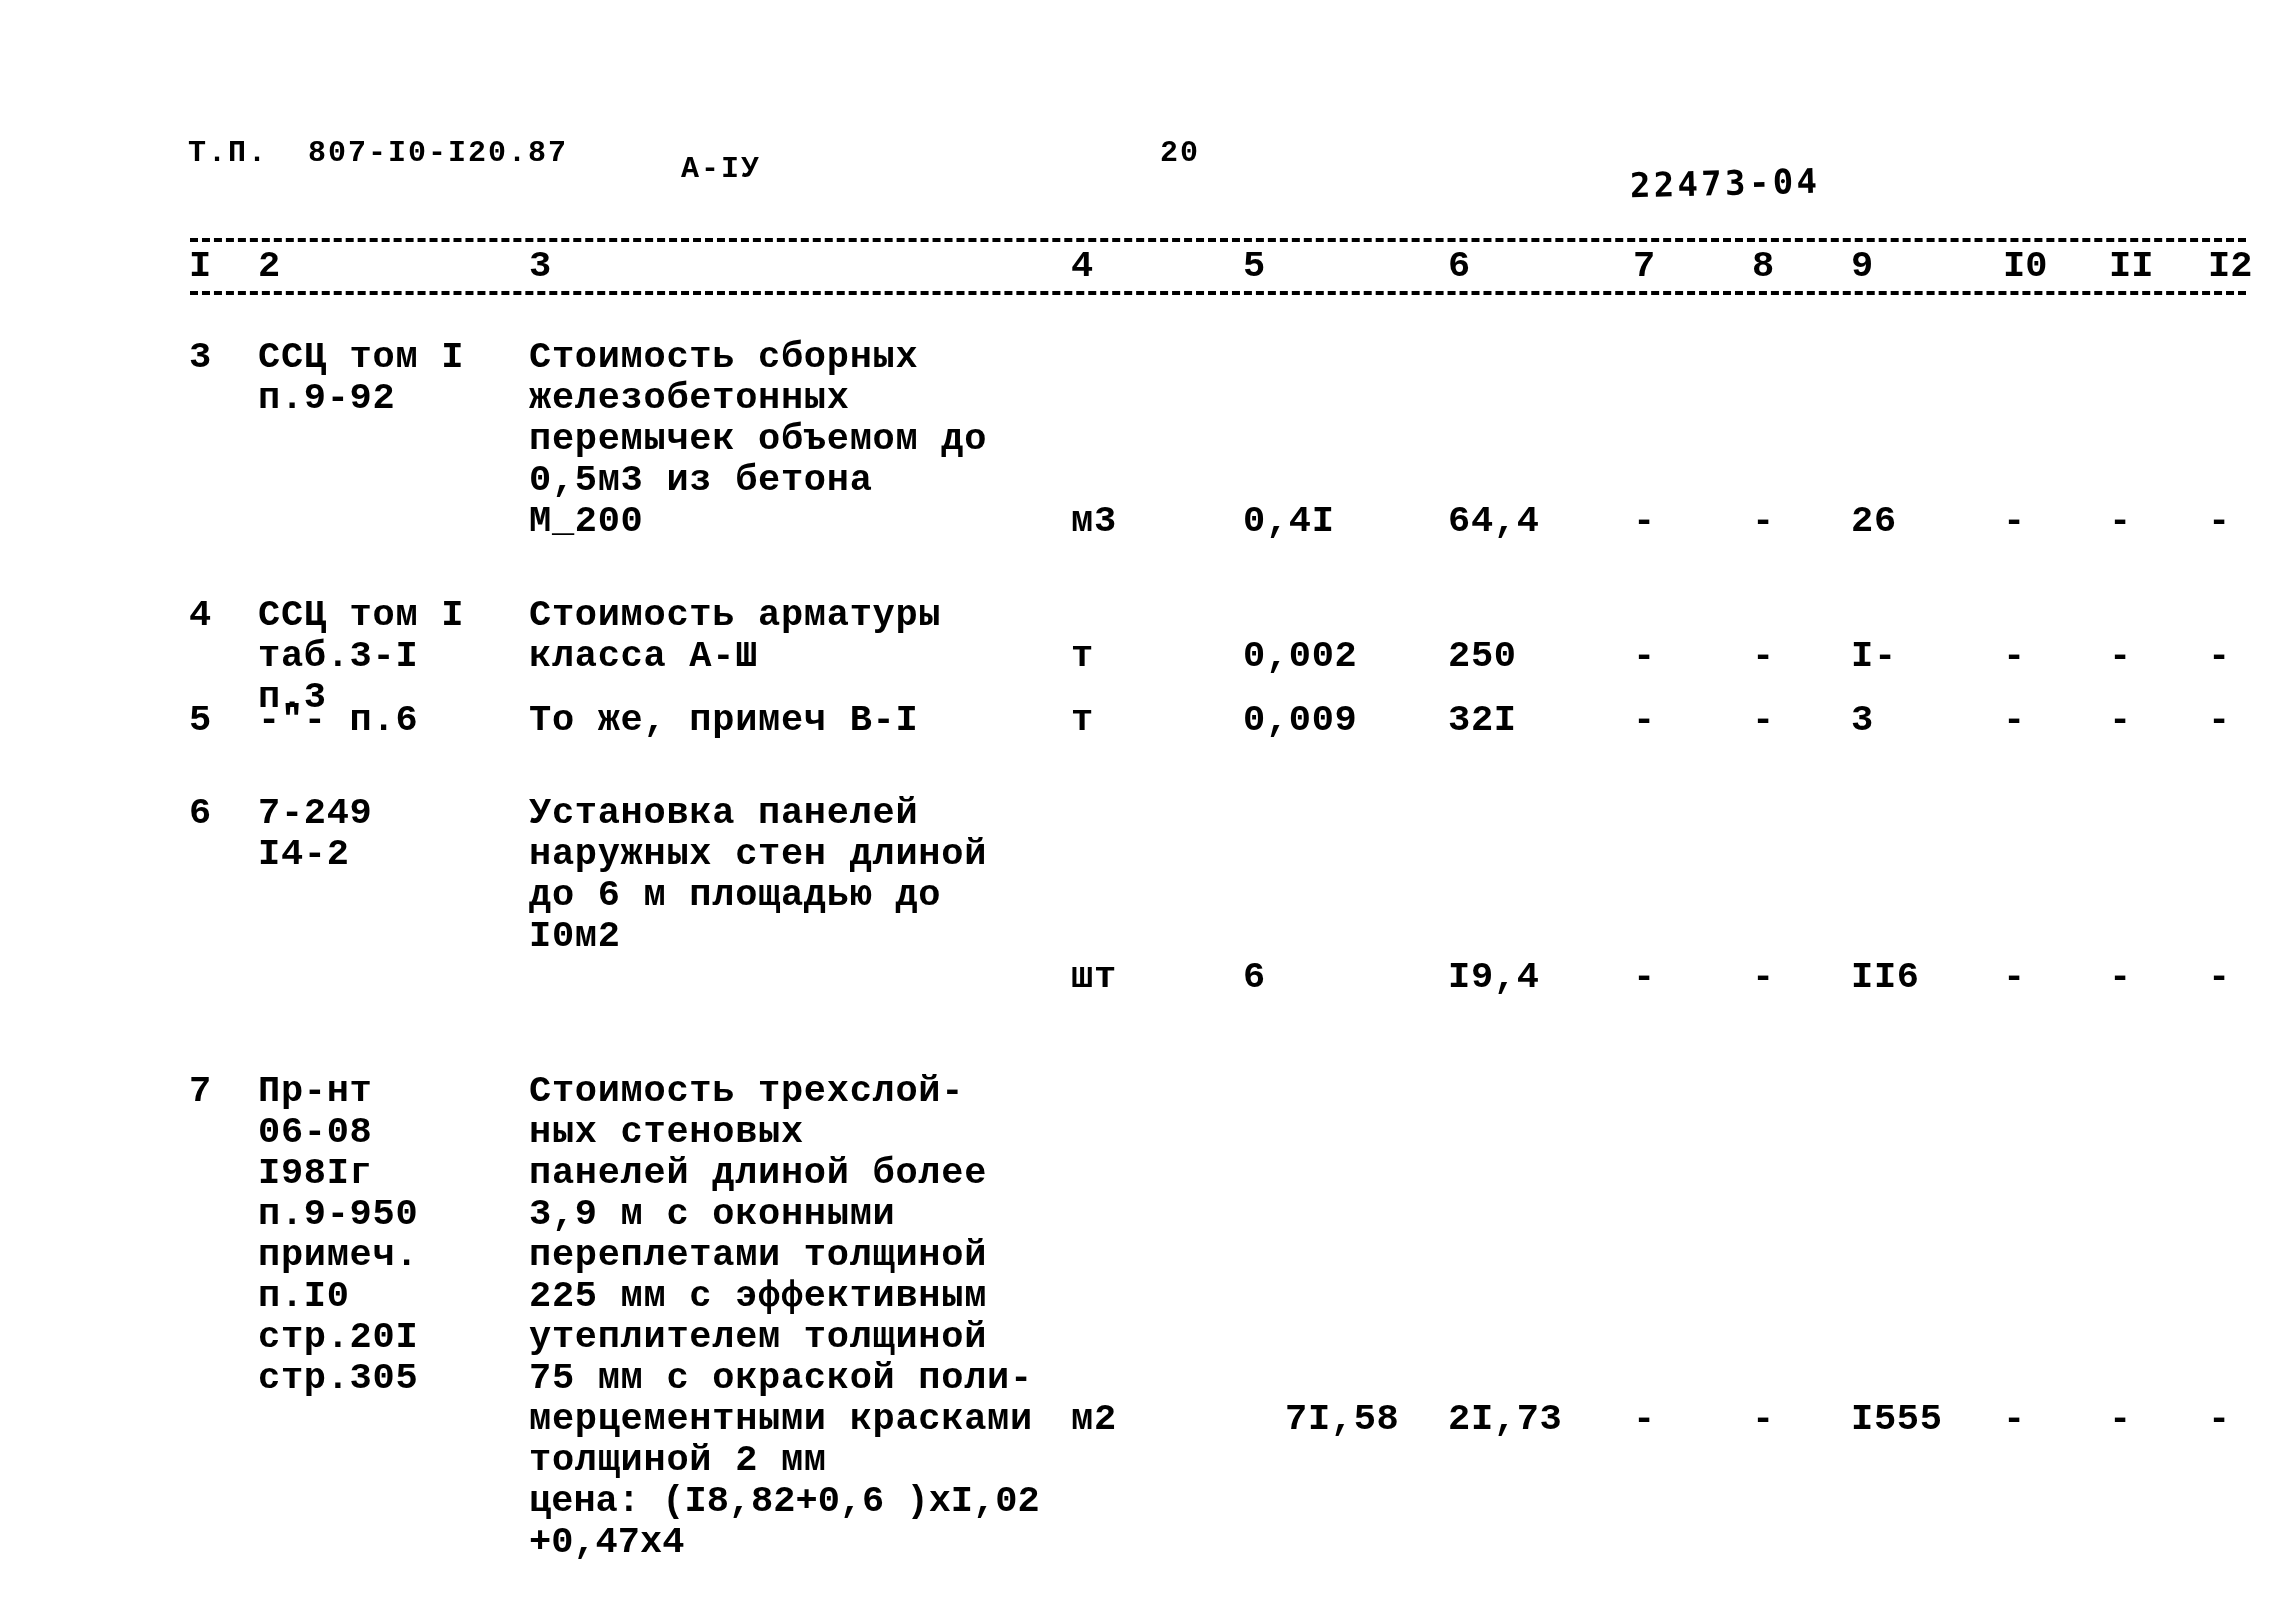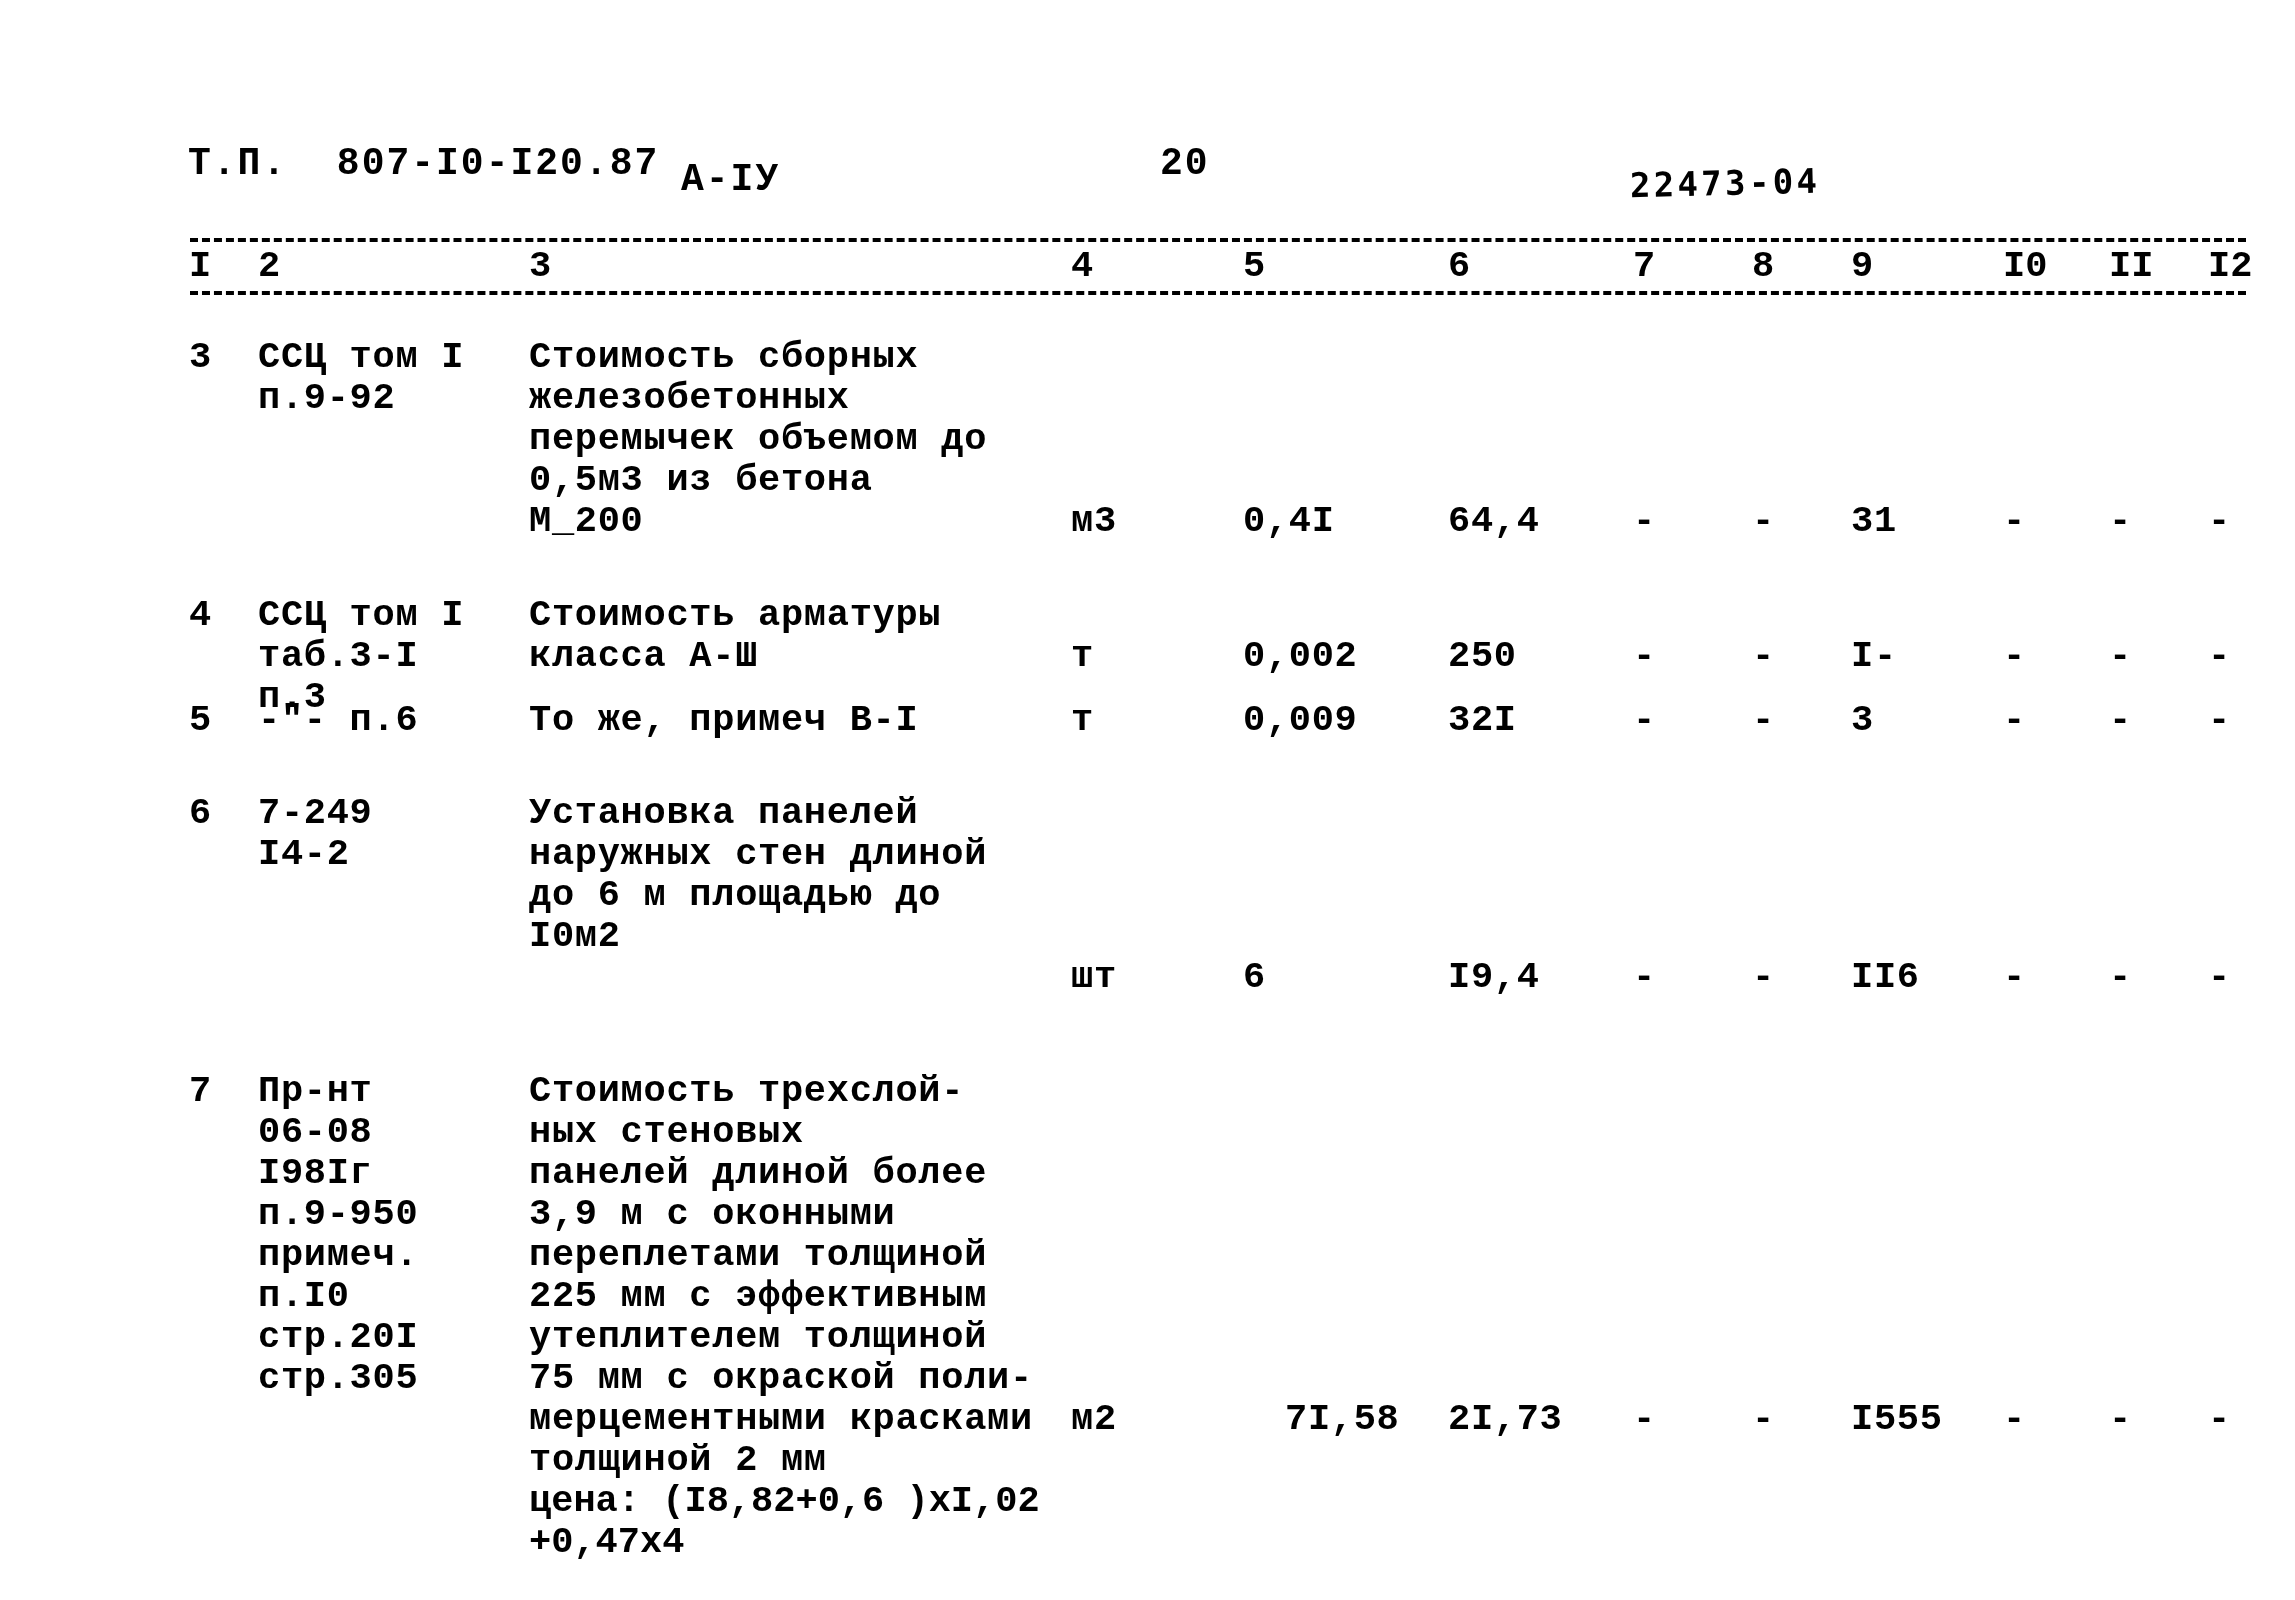--- a/index.html
+++ b/index.html
@@ -20,26 +20,25 @@
   
   #header-line {
     position: absolute;
     left: 0; top: 132px;
     width: 2295px;
     height: 46px;
     white-space: pre;
   }
   .hdr-txt {
     position: absolute;
-    font-size: 38px;
+    font-size: 30px;
     letter-spacing: 2px;
     line-height: 42px;
     font-weight: 700;
     white-space: pre;
-    margin-top: 11px;
   }
   #doc-code      { left: 188px;  top: 0; }
   #doc-variant   { left: 681px; top: 16px; }
   #page-number   { left: 1160px; top: 0; }
 
   
   #archive-number {
     position: absolute;
     left: 1630px;
     top: 163px;
@@ -162,21 +161,21 @@
         <div class="cell c3 cell-lines" style="top: 0px;">Стоимость сборных
 железобетонных
 перемычек объемом до
 0,5м3 из бетона
 М_200</div>
         <div class="cell c4" style="top: 164px;">м3</div>
         <div class="cell c5" style="top: 164px;">0,4I</div>
         <div class="cell c6" style="top: 164px;">64,4</div>
         <div class="cell c7" style="top: 164px;">-</div>
         <div class="cell c8" style="top: 164px;">-</div>
-        <div class="cell c9" style="top: 164px;">31</div>
+        <div class="cell c9" style="top: 164px;">26</div>
         <div class="cell c10" style="top: 164px;">-</div>
         <div class="cell c11" style="top: 164px;">-</div>
         <div class="cell c12" style="top: 164px;">-</div>
       </div>
       <div class="row" style="top: 278px;">
         <div class="cell c1" style="top: 0px;">4</div>
         <div class="cell c2 cell-lines" style="top: 0px;">ССЦ том I
 таб.3-I
 п.3</div>
         <div class="cell c3 cell-lines" style="top: 0px;">Стоимость арматуры

